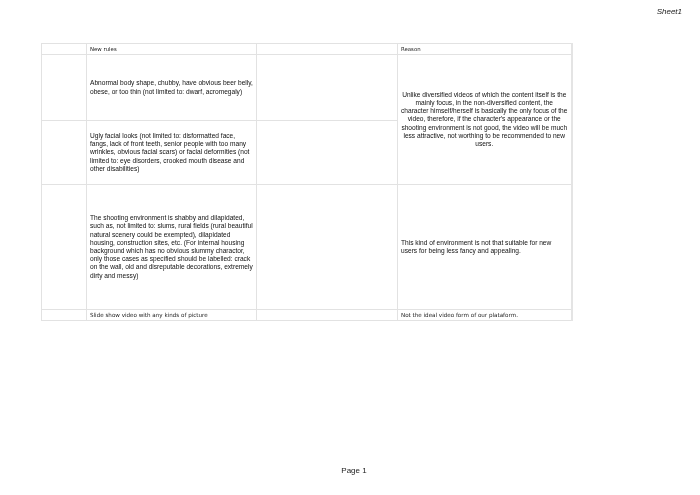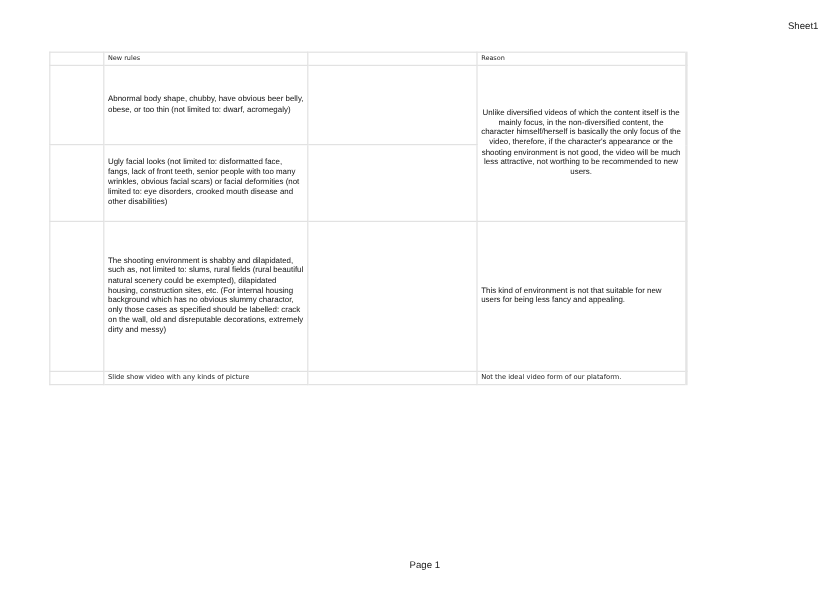--- a/index.html
+++ b/index.html
@@ -10,24 +10,25 @@
     body {
       width: 700px;
       height: 495px;
       position: relative;
       overflow: hidden;
       font-family: "Liberation Sans", sans-serif;
       color: #111111;
     }
     .sheet-label {
       position: absolute;
-      top: 17px;
+      top: 7px;
       right: 18px;
       font-size: 8px;
       color: #222;
+      font-style: italic;
     }
     .page-footer {
       position: absolute;
       top: 466px;
       left: 4px;
       width: 700px;
       text-align: center;
       font-size: 8px;
       color: #222;
     }

